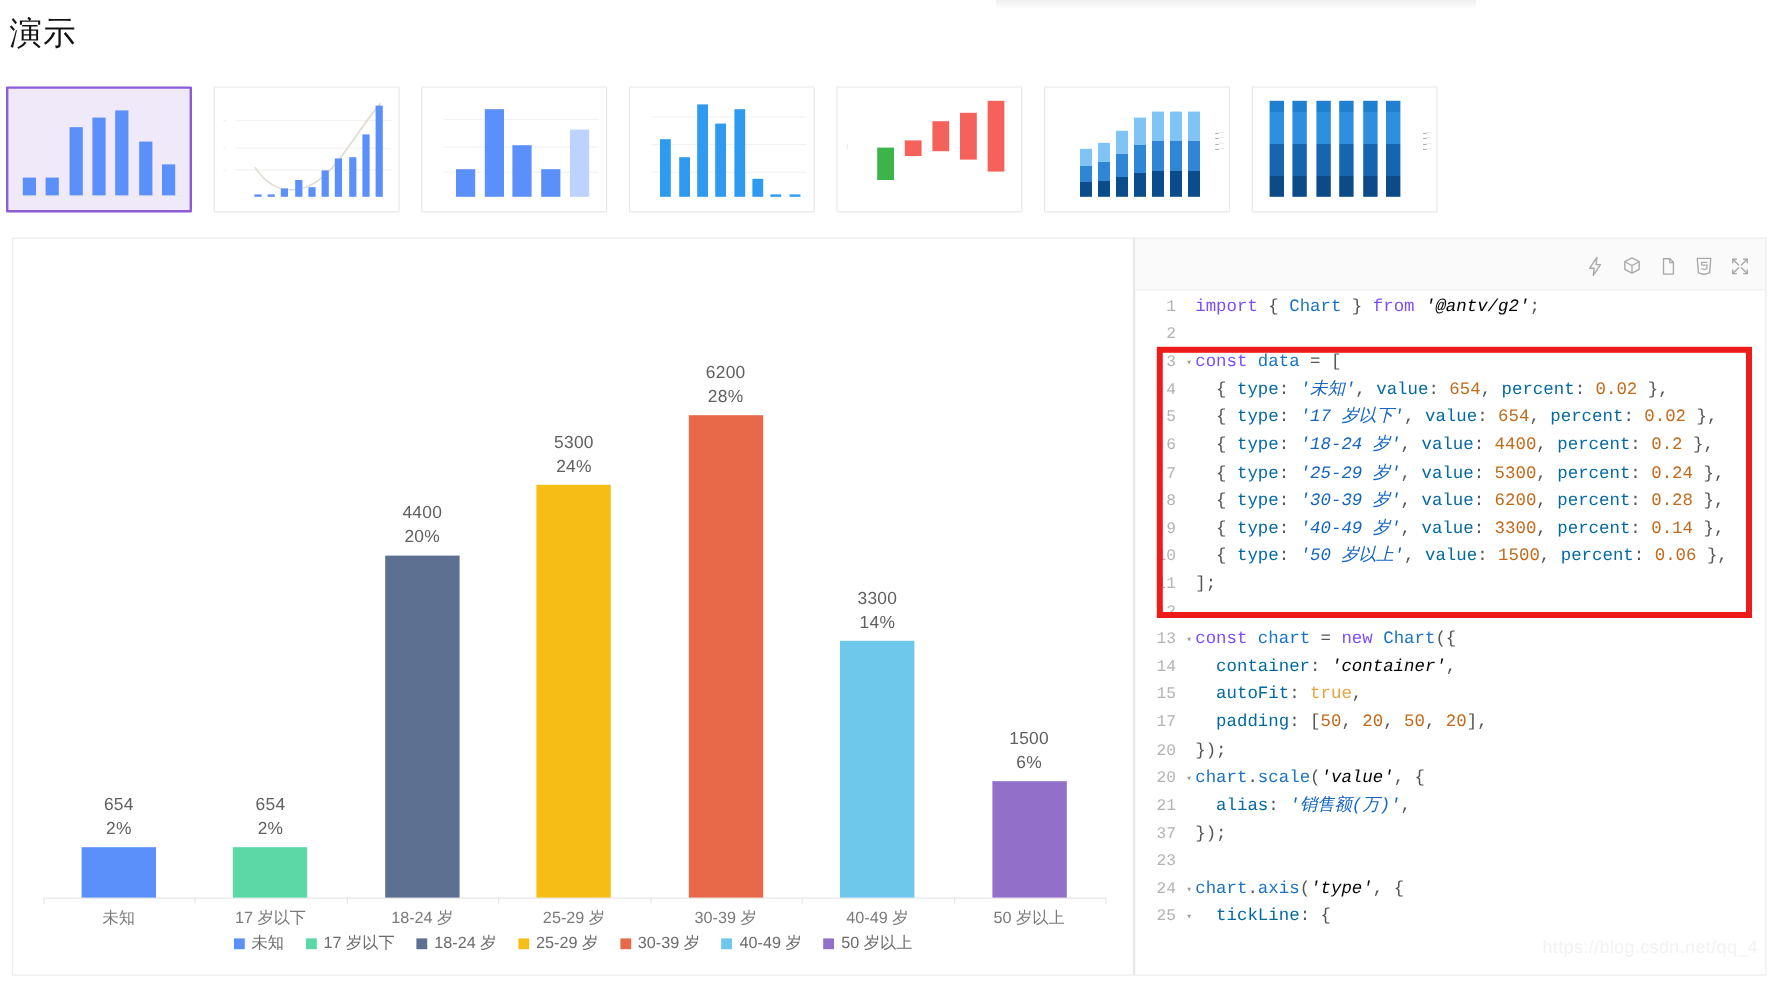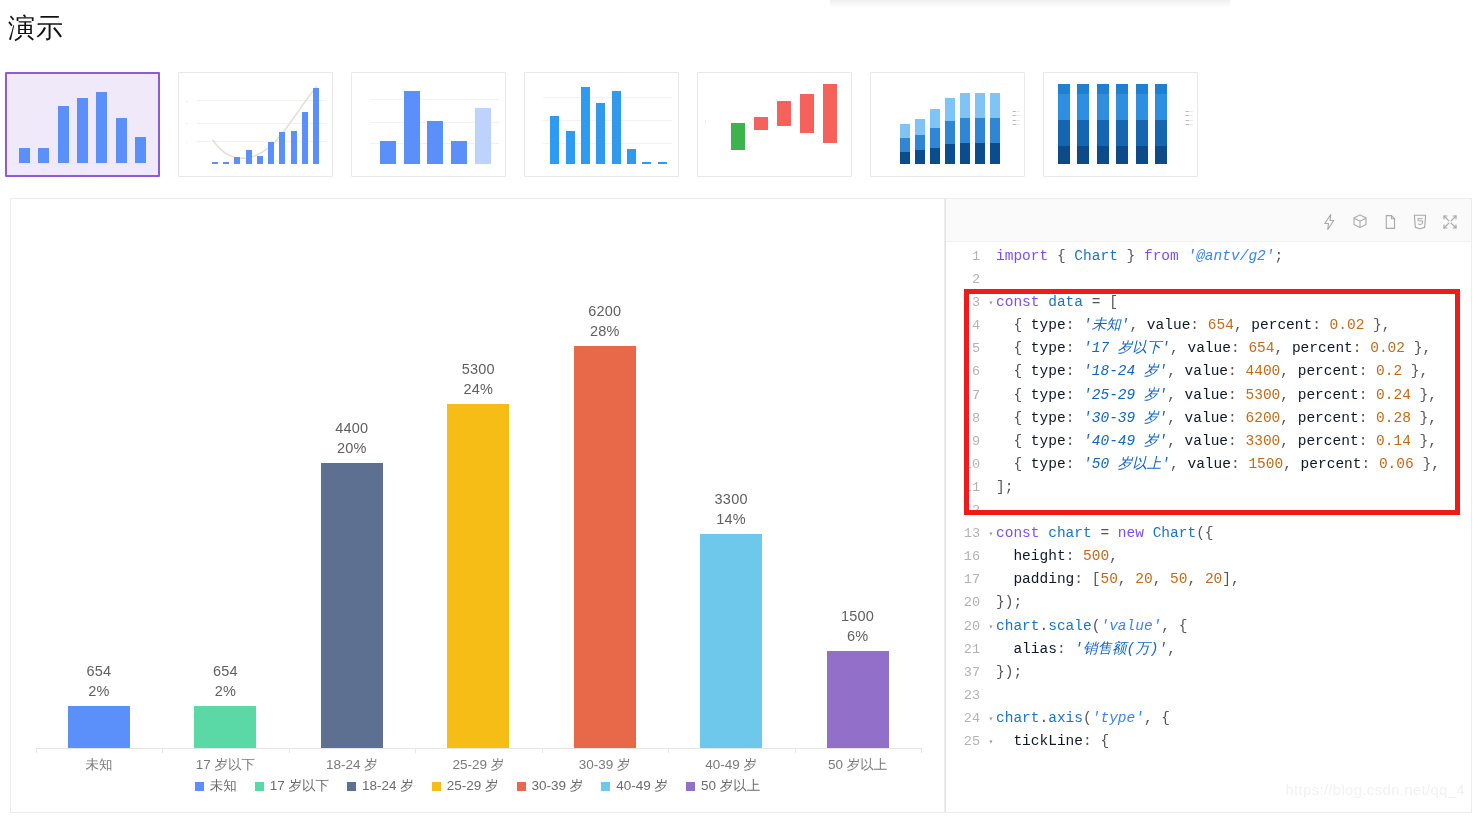--- a/index.html
+++ b/index.html
@@ -83,24 +83,24 @@
   .cline{display:flex;height:23.1px;align-items:center;white-space:pre;}
   .gutter{
     width:40px;min-width:40px;text-align:right;padding-right:6px;box-sizing:border-box;
     color:#b3b3b3;font-size:13.5px;user-select:none;
   }
   .fold{width:10px;min-width:10px;color:#9a9a9a;font-size:8px;text-align:center;}
   .ctext{flex:1;}
 
   .kw{color:#7c4dff;}       
   .var{color:#1a73c7;}      
-  .str{color:#3b82f6;font-style:italic;}
+  .str{color:#000000;font-style:italic;}
   .strb{color:#1565c0;font-style:italic;}
   .num{color:#c26a1a;}
-  .prop{color:#0f172a;}
+  .prop{color:#0369a1;}
   .pl{color:#555;}
   .fn{color:#1a73c7;}
   .bool{color:#e8a33d;}
 
   .redbox{
     position:absolute;left:18px;top:90px;width:496px;height:226px;
     border:5px solid #ef1b1b;box-sizing:border-box;pointer-events:none;
   }
   .watermark{
     position:absolute;right:6px;bottom:14px;
@@ -366,21 +366,22 @@
           <div class="cline"><span class="gutter">4</span><span class="fold"></span><span class="ctext"><span class="pl">  { </span><span class="prop">type</span><span class="pl">: </span><span class="strb">'未知'</span><span class="pl">, </span><span class="prop">value</span><span class="pl">: </span><span class="num">654</span><span class="pl">, </span><span class="prop">percent</span><span class="pl">: </span><span class="num">0.02</span><span class="pl"> },</span></span></div>
           <div class="cline"><span class="gutter">5</span><span class="fold"></span><span class="ctext"><span class="pl">  { </span><span class="prop">type</span><span class="pl">: </span><span class="strb">'17 岁以下'</span><span class="pl">, </span><span class="prop">value</span><span class="pl">: </span><span class="num">654</span><span class="pl">, </span><span class="prop">percent</span><span class="pl">: </span><span class="num">0.02</span><span class="pl"> },</span></span></div>
           <div class="cline"><span class="gutter">6</span><span class="fold"></span><span class="ctext"><span class="pl">  { </span><span class="prop">type</span><span class="pl">: </span><span class="strb">'18-24 岁'</span><span class="pl">, </span><span class="prop">value</span><span class="pl">: </span><span class="num">4400</span><span class="pl">, </span><span class="prop">percent</span><span class="pl">: </span><span class="num">0.2</span><span class="pl"> },</span></span></div>
           <div class="cline"><span class="gutter">7</span><span class="fold"></span><span class="ctext"><span class="pl">  { </span><span class="prop">type</span><span class="pl">: </span><span class="strb">'25-29 岁'</span><span class="pl">, </span><span class="prop">value</span><span class="pl">: </span><span class="num">5300</span><span class="pl">, </span><span class="prop">percent</span><span class="pl">: </span><span class="num">0.24</span><span class="pl"> },</span></span></div>
           <div class="cline"><span class="gutter">8</span><span class="fold"></span><span class="ctext"><span class="pl">  { </span><span class="prop">type</span><span class="pl">: </span><span class="strb">'30-39 岁'</span><span class="pl">, </span><span class="prop">value</span><span class="pl">: </span><span class="num">6200</span><span class="pl">, </span><span class="prop">percent</span><span class="pl">: </span><span class="num">0.28</span><span class="pl"> },</span></span></div>
           <div class="cline"><span class="gutter">9</span><span class="fold"></span><span class="ctext"><span class="pl">  { </span><span class="prop">type</span><span class="pl">: </span><span class="strb">'40-49 岁'</span><span class="pl">, </span><span class="prop">value</span><span class="pl">: </span><span class="num">3300</span><span class="pl">, </span><span class="prop">percent</span><span class="pl">: </span><span class="num">0.14</span><span class="pl"> },</span></span></div>
           <div class="cline"><span class="gutter">10</span><span class="fold"></span><span class="ctext"><span class="pl">  { </span><span class="prop">type</span><span class="pl">: </span><span class="strb">'50 岁以上'</span><span class="pl">, </span><span class="prop">value</span><span class="pl">: </span><span class="num">1500</span><span class="pl">, </span><span class="prop">percent</span><span class="pl">: </span><span class="num">0.06</span><span class="pl"> },</span></span></div>
           <div class="cline"><span class="gutter">11</span><span class="fold"></span><span class="ctext"><span class="pl">];</span></span></div>
           <div class="cline"><span class="gutter">12</span><span class="fold"></span><span class="ctext"></span></div>
           <div class="cline"><span class="gutter">13</span><span class="fold">▾</span><span class="ctext"><span class="kw">const</span><span class="pl"> </span><span class="var">chart</span><span class="pl"> = </span><span class="kw">new</span><span class="pl"> </span><span class="var">Chart</span><span class="pl">({</span></span></div>
-          <div class="cline"><span class="gutter">16</span><span class="fold"></span><span class="ctext"><span class="pl">  </span><span class="prop">height</span><span class="pl">: </span><span class="num">500</span><span class="pl">,</span></span></div>
+          <div class="cline"><span class="gutter">14</span><span class="fold"></span><span class="ctext"><span class="pl">  </span><span class="prop">container</span><span class="pl">: </span><span class="str">'container'</span><span class="pl">,</span></span></div>
+          <div class="cline"><span class="gutter">15</span><span class="fold"></span><span class="ctext"><span class="pl">  </span><span class="prop">autoFit</span><span class="pl">: </span><span class="bool">true</span><span class="pl">,</span></span></div>
           <div class="cline"><span class="gutter">17</span><span class="fold"></span><span class="ctext"><span class="pl">  </span><span class="prop">padding</span><span class="pl">: [</span><span class="num">50</span><span class="pl">, </span><span class="num">20</span><span class="pl">, </span><span class="num">50</span><span class="pl">, </span><span class="num">20</span><span class="pl">],</span></span></div>
           <div class="cline"><span class="gutter">20</span><span class="fold"></span><span class="ctext"><span class="pl">});</span></span></div>
           <div class="cline"><span class="gutter">20</span><span class="fold">▾</span><span class="ctext"><span class="var">chart</span><span class="pl">.</span><span class="fn">scale</span><span class="pl">(</span><span class="str">'value'</span><span class="pl">, {</span></span></div>
           <div class="cline"><span class="gutter">21</span><span class="fold"></span><span class="ctext"><span class="pl">  </span><span class="prop">alias</span><span class="pl">: </span><span class="strb">'销售额(万)'</span><span class="pl">,</span></span></div>
           <div class="cline"><span class="gutter">37</span><span class="fold"></span><span class="ctext"><span class="pl">});</span></span></div>
           <div class="cline"><span class="gutter">23</span><span class="fold"></span><span class="ctext"></span></div>
           <div class="cline"><span class="gutter">24</span><span class="fold">▾</span><span class="ctext"><span class="var">chart</span><span class="pl">.</span><span class="fn">axis</span><span class="pl">(</span><span class="str">'type'</span><span class="pl">, {</span></span></div>
           <div class="cline"><span class="gutter">25</span><span class="fold">▾</span><span class="ctext"><span class="pl">  </span><span class="prop">tickLine</span><span class="pl">: {</span></span></div>
         </div>
 

